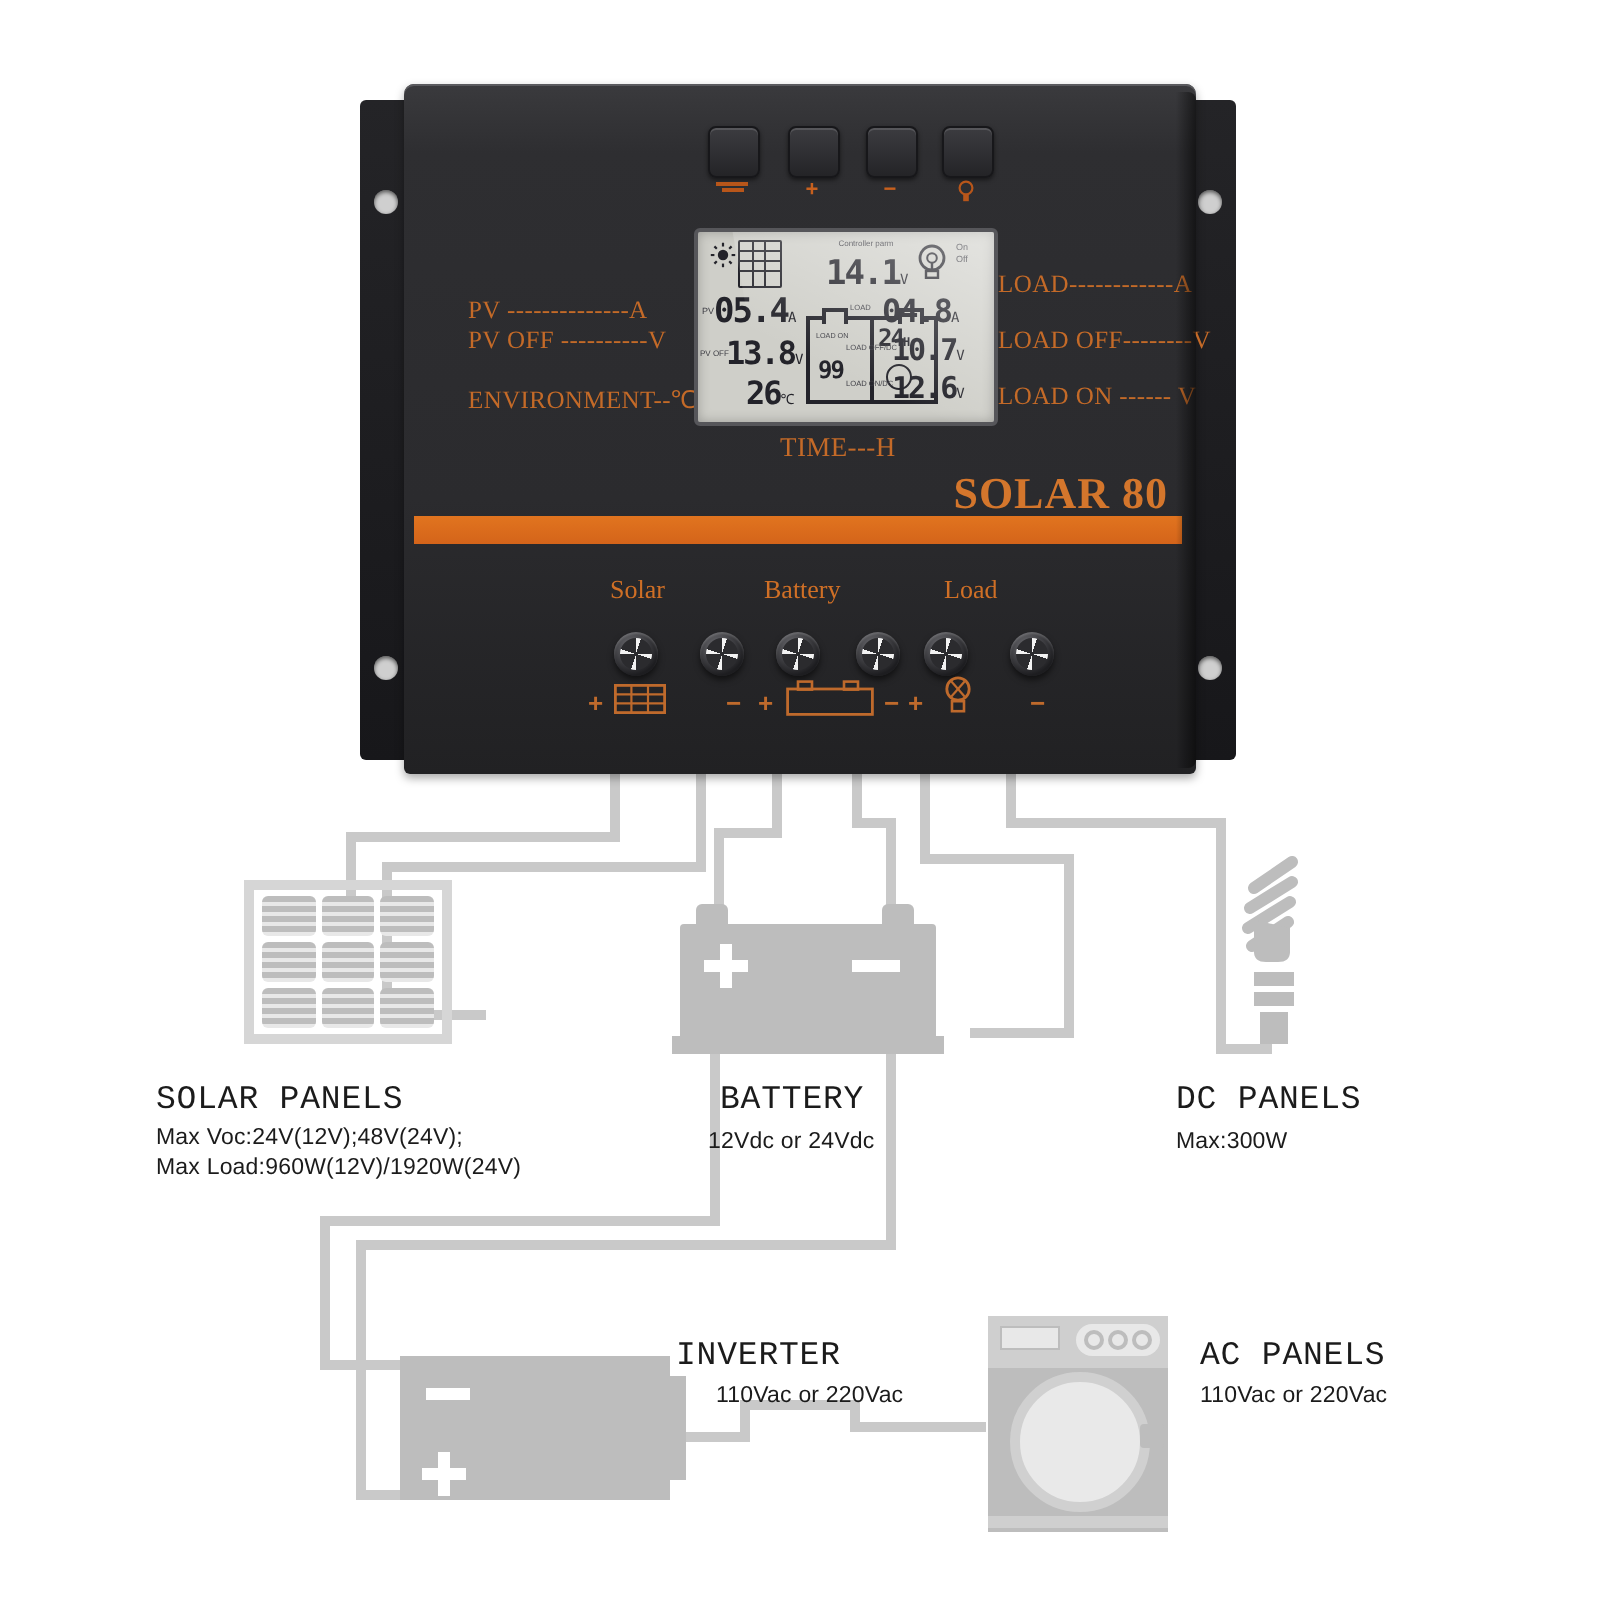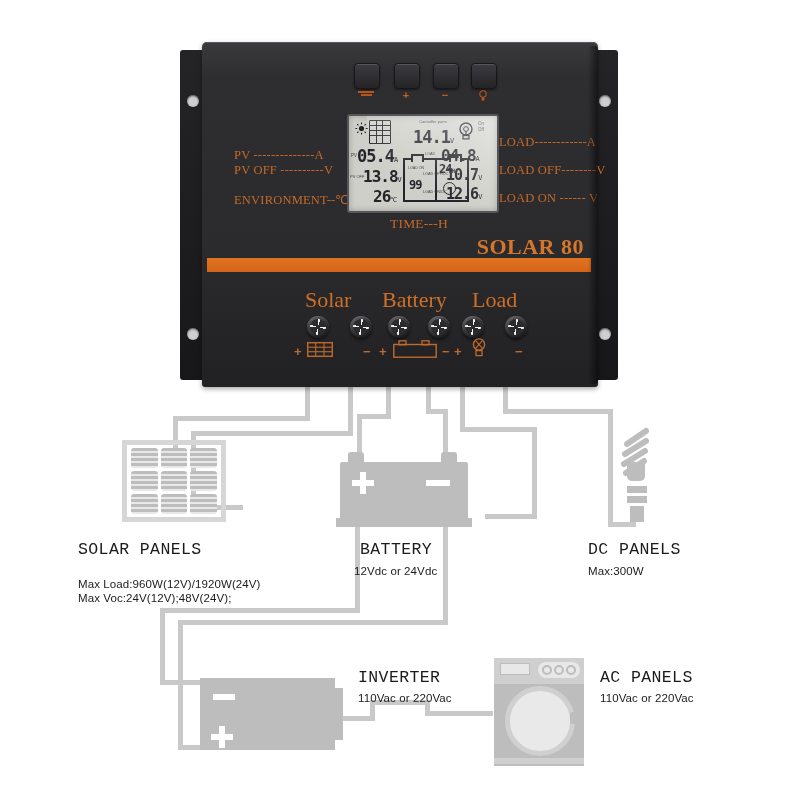--- a/index.html
+++ b/index.html
@@ -133,21 +133,21 @@
   .row-loff{position:absolute;left:97px;top:50px;font-size:15px;}
   .row-lon{position:absolute;left:97px;top:69px;font-size:15px;}
   .lbl-load{position:absolute;left:76px;top:36px;font-size:3.8px;color:#3b3b42;}
   .lbl-loff{position:absolute;left:74px;top:56px;font-size:3.8px;color:#3b3b42;}
   .lbl-lon{position:absolute;left:74px;top:74px;font-size:3.8px;color:#3b3b42;}
 
   
   .tgroup{position:absolute;top:245px;width:100%;}
   .tlabel{
     position:absolute;color:#cf6f26;font-family:"Liberation Serif", serif;
-    font-size:22px;white-space:nowrap;
+    font-size:13px;white-space:nowrap;
   }
   .tlabel.solar{left:103px;top:0;}
   .tlabel.battery{left:180px;top:0;}
   .tlabel.load{left:270px;top:0;}
   .screw{
     position:absolute;top:29px;width:22px;height:22px;border-radius:50%;
     background:radial-gradient(circle at 38% 32%,#6d6d72,#1d1d20 72%);
     box-shadow:0 2px 3px rgba(0,0,0,.55),inset 0 1px 1px rgba(255,255,255,.18);
   }
   .screw i{
@@ -416,21 +416,21 @@
         <div style="background:repeating-linear-gradient(180deg,#bdbdbd 0 3px,#e8e8e8 3px 5px);border-radius:3px;"></div>
         <div style="background:repeating-linear-gradient(180deg,#bdbdbd 0 3px,#e8e8e8 3px 5px);border-radius:3px;"></div>
         <div style="background:repeating-linear-gradient(180deg,#bdbdbd 0 3px,#e8e8e8 3px 5px);border-radius:3px;"></div>
         <div style="background:repeating-linear-gradient(180deg,#bdbdbd 0 3px,#e8e8e8 3px 5px);border-radius:3px;"></div>
         <div style="background:repeating-linear-gradient(180deg,#bdbdbd 0 3px,#e8e8e8 3px 5px);border-radius:3px;"></div>
         <div style="background:repeating-linear-gradient(180deg,#bdbdbd 0 3px,#e8e8e8 3px 5px);border-radius:3px;"></div>
         <div style="background:repeating-linear-gradient(180deg,#bdbdbd 0 3px,#e8e8e8 3px 5px);border-radius:3px;"></div>
       </div>
     </div>
     <div class="dev-label dev-title" style="left:78px;top:540px;">SOLAR  PANELS</div>
-    <div class="dev-label dev-sub" style="left:78px;top:563px;margin-top:29px;">Max  Voc:24V(12V);48V(24V);</div>
+    <div class="dev-label dev-sub" style="left:78px;top:563px;">Max  Voc:24V(12V);48V(24V);</div>
     <div class="dev-label dev-sub" style="left:78px;top:578px;">Max  Load:960W(12V)/1920W(24V)</div>
   </div>
 
   <div>
     <div style="position:absolute;left:340px;top:462px;width:128px;height:60px;background:#bdbdbd;border-radius:2px;"></div>
     <div style="position:absolute;left:348px;top:452px;width:16px;height:12px;background:#bdbdbd;border-radius:3px 3px 0 0;"></div>
     <div style="position:absolute;left:441px;top:452px;width:16px;height:12px;background:#bdbdbd;border-radius:3px 3px 0 0;"></div>
     <div style="position:absolute;left:336px;top:518px;width:136px;height:9px;background:#bdbdbd;"></div>
     <div style="position:absolute;left:352px;top:472px;width:22px;height:22px;">
       <span style="position:absolute;left:0;top:8px;width:22px;height:6px;background:#fff;"></span>
@@ -461,21 +461,21 @@
   </div>
 
   <div>
     <div style="position:absolute;left:200px;top:678px;width:135px;height:72px;background:#bdbdbd;"></div>
     <div style="position:absolute;left:333px;top:688px;width:10px;height:52px;background:#bdbdbd;"></div>
     <div style="position:absolute;left:213px;top:694px;width:22px;height:6px;background:#fff;"></div>
     <div style="position:absolute;left:211px;top:726px;width:22px;height:22px;">
       <span style="position:absolute;left:0;top:8px;width:22px;height:6px;background:#fff;"></span>
       <span style="position:absolute;left:8px;top:0;width:6px;height:22px;background:#fff;"></span>
     </div>
-    <div class="dev-label dev-title" style="left:358px;top:668px;">INVERTER</div>
+    <div class="dev-label dev-title" style="left:338px;top:668px;">INVERTER</div>
     <div class="dev-label dev-sub" style="left:358px;top:692px;">110Vac  or  220Vac</div>
   </div>
 
   <div>
     <div style="position:absolute;left:494px;top:658px;width:90px;height:108px;background:#bdbdbd;"></div>
     <div style="position:absolute;left:494px;top:658px;width:90px;height:26px;background:#cfcfcf;"></div>
     <div style="position:absolute;left:500px;top:663px;width:30px;height:12px;background:#e8e8e8;border:1px solid #bdbdbd;box-sizing:border-box;"></div>
     <div style="position:absolute;left:538px;top:662px;width:42px;height:16px;background:#e8e8e8;border-radius:8px;">
       <span style="position:absolute;left:4px;top:3px;width:10px;height:10px;border-radius:50%;border:2px solid #bdbdbd;box-sizing:border-box;"></span>
       <span style="position:absolute;left:16px;top:3px;width:10px;height:10px;border-radius:50%;border:2px solid #bdbdbd;box-sizing:border-box;"></span>

